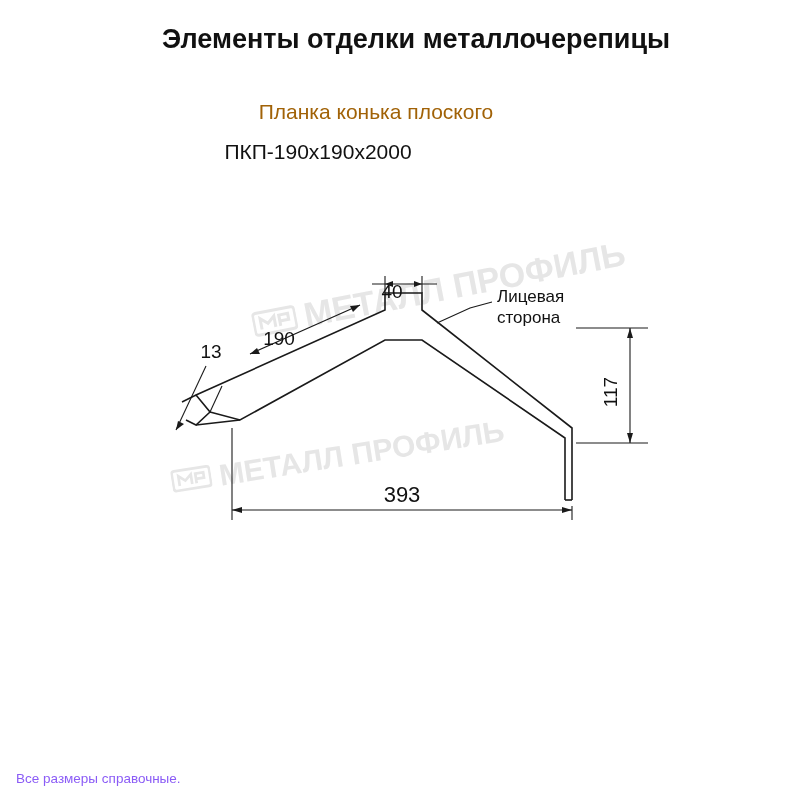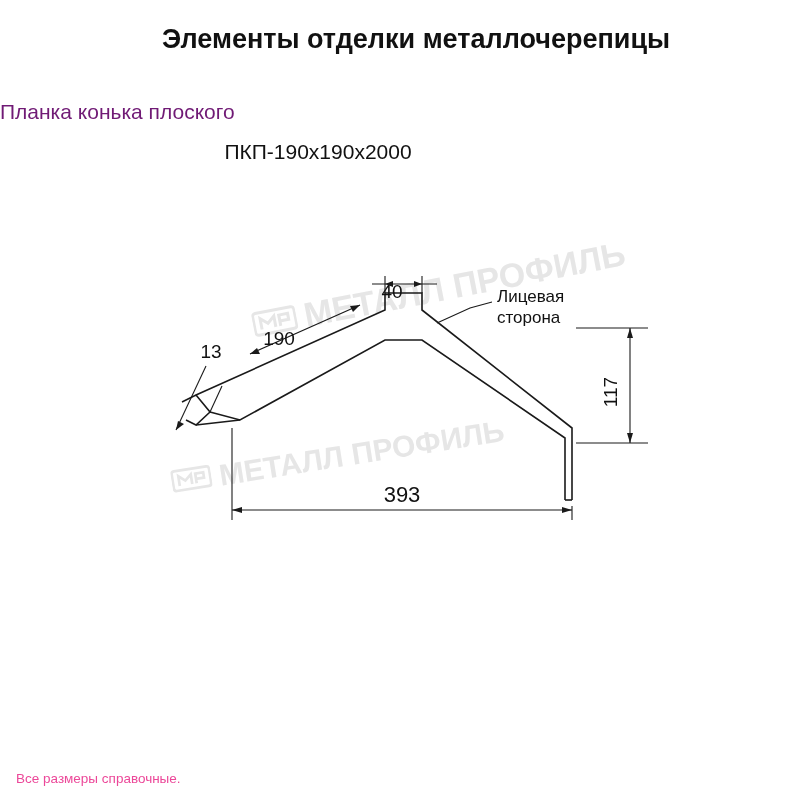--- a/index.html
+++ b/index.html
@@ -29,23 +29,23 @@
     font-weight: bold;
     letter-spacing: 0px;
     color: #111;
     padding-left: 16px;
   }
   .subtitle {
     position: absolute;
     top: 100px;
     left: 0;
     width: 752px;
-    text-align: left;
+    text-align: center;
     font-size: 21px;
-    color: #701a75;
+    color: #a16207;
   }
   .code {
     position: absolute;
     top: 140px;
     left: 0;
     width: 636px;
     text-align: center;
     font-size: 21px;
     color: #111;
   }
@@ -55,21 +55,21 @@
     left: 0;
     width: 800px;
     height: 400px;
   }
   .footnotes {
     position: absolute;
     left: 16px;
     bottom: 12px;
     font-size: 13.5px;
     line-height: 19px;
-    color: #ec4899;
+    color: #8b5cf6;
   }
   .wm {
     position: absolute;
     font-family: "Liberation Sans", sans-serif;
     font-weight: bold;
     color: #e6e6e6;
     white-space: nowrap;
     pointer-events: none;
     user-select: none;
   }

